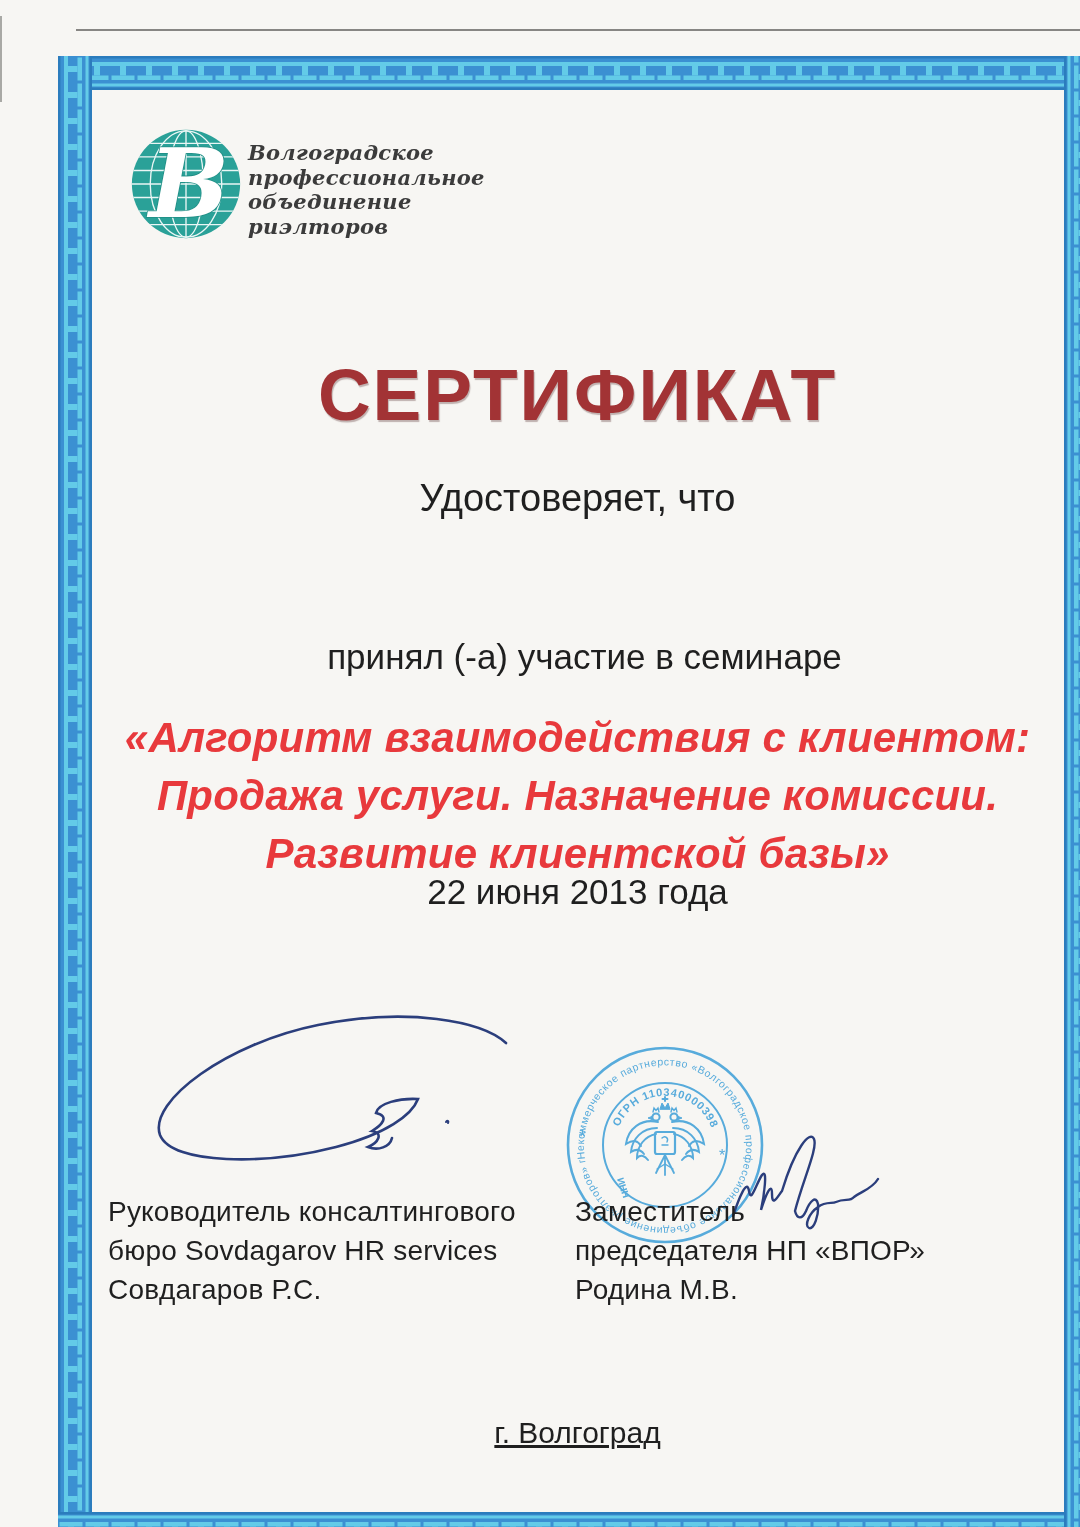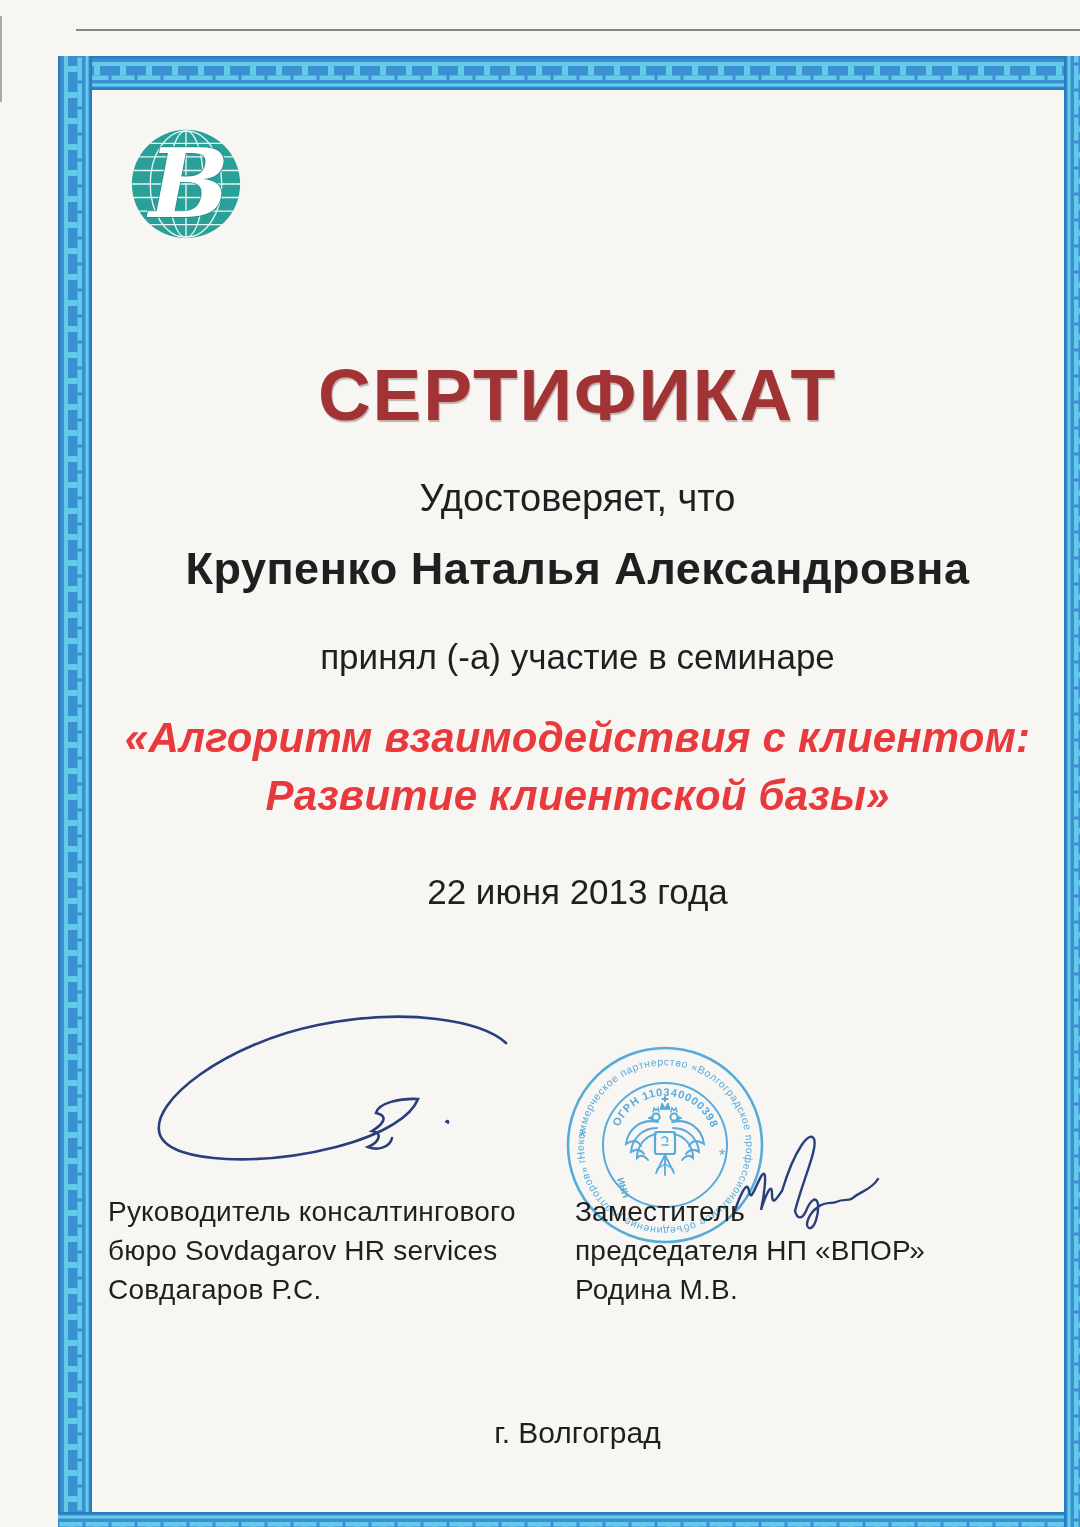--- a/index.html
+++ b/index.html
@@ -20,31 +20,31 @@
     font-family:"DejaVu Serif","Liberation Serif",serif;
     font-style:italic;font-weight:bold;
     font-size:21px;line-height:24.5px;color:#3b3b3b;letter-spacing:.3px;
   }
   .cert-title{
     top:342px;font-size:73px;font-weight:bold;letter-spacing:2px;
     color:#a23335;text-shadow:1px 1.5px 1px rgba(90,50,50,.35);margin-top:11px;
   }
   .certifies{top:477px;font-size:38px;}
   .recipient{top:543px;font-size:45px;font-weight:bold;letter-spacing:.5px;}
-  .participation{top:637px;font-size:35px;}
+  .participation{top:637px;font-size:35px;padding-left:7px;}
   .seminar{top:709px;font-size:42px;font-weight:bold;font-style:italic;
     line-height:58px;color:#e8393c;letter-spacing:.2px;}
   .date-line{top:872px;font-size:35px;}
   .sig-left{position:absolute;left:46px;top:1005px;}
   .stamp{position:absolute;left:471px;top:1043px;}
   .sig-right{position:absolute;left:633px;top:1118px;}
   .sig-block{position:absolute;top:1192px;font-size:28px;line-height:39px;letter-spacing:.2px;}
   .sig-block-left{left:16px;}
   .sig-block-right{left:483px;}
-  .city{top:1416px;font-size:30px;}
+  .city{top:1416px;font-size:30px;text-decoration:underline;}
 </style>
 </head>
 <body>
 
 <div class="artifact-line"></div>
 <div class="artifact-edge"></div>
 
 <svg class="frame-svg" width="1080" height="1527">
   <defs>
     <pattern id="gkTop" width="26" height="34" patternUnits="userSpaceOnUse" patternTransform="translate(58,56)">
@@ -91,28 +91,34 @@
       <line x1="-56" y1="14" x2="56" y2="14"></line>
       <line x1="-56" y1="28" x2="56" y2="28"></line>
       <line x1="-56" y1="42" x2="56" y2="42"></line>
       <ellipse cx="0" cy="0" rx="18" ry="55"></ellipse>
       <ellipse cx="0" cy="0" rx="37" ry="55"></ellipse>
       <line x1="0" y1="-56" x2="0" y2="56"></line>
     </g>
     <text x="3" y="34" text-anchor="middle" font-family="DejaVu Serif, Liberation Serif, serif" font-style="italic" font-weight="bold" font-size="98" fill="#ffffff" stroke="#1f8d84" stroke-width="1.6" paint-order="stroke">В</text>
   </svg>
 
+  <div class="org-text">
+    <div>Волгоградское</div>
+    <div>профессиональное</div>
+    <div>объединение</div>
+    <div>риэлторов</div>
+  </div>
 
   <div class="cline cert-title">СЕРТИФИКАТ</div>
   <div class="cline certifies">Удостоверяет, что</div>
-  <div class="cline recipient">Крупенко Наталья Александровна</div>
   <div class="cline participation">принял (-а) участие в семинаре</div>
 
   <div class="cline seminar">
     <div>«Алгоритм взаимодействия с клиентом:</div>
+    <div>Продажа услуги. Назначение комиссии.</div>
     <div>Развитие клиентской базы»</div>
   </div>
 
   <div class="cline date-line">22 июня 2013 года</div>
 
   <svg class="sig-left" width="390" height="170" viewBox="0 0 390 170">
     <g fill="none" stroke="#2b3e7c" stroke-width="2.6" stroke-linecap="round">
       <path d="M 368,38 C 344,16 270,2 180,20 C 90,38 10,96 22,130 C 34,160 128,160 198,142 C 248,129 274,110 280,94
                C 262,93 240,98 238,108 C 252,111 244,120 234,126 C 246,128 240,138 230,142 C 240,146 252,142 254,133"></path>
       <path d="M 308,117 C 309,115 311,116 310,118" stroke-width="2"></path>

